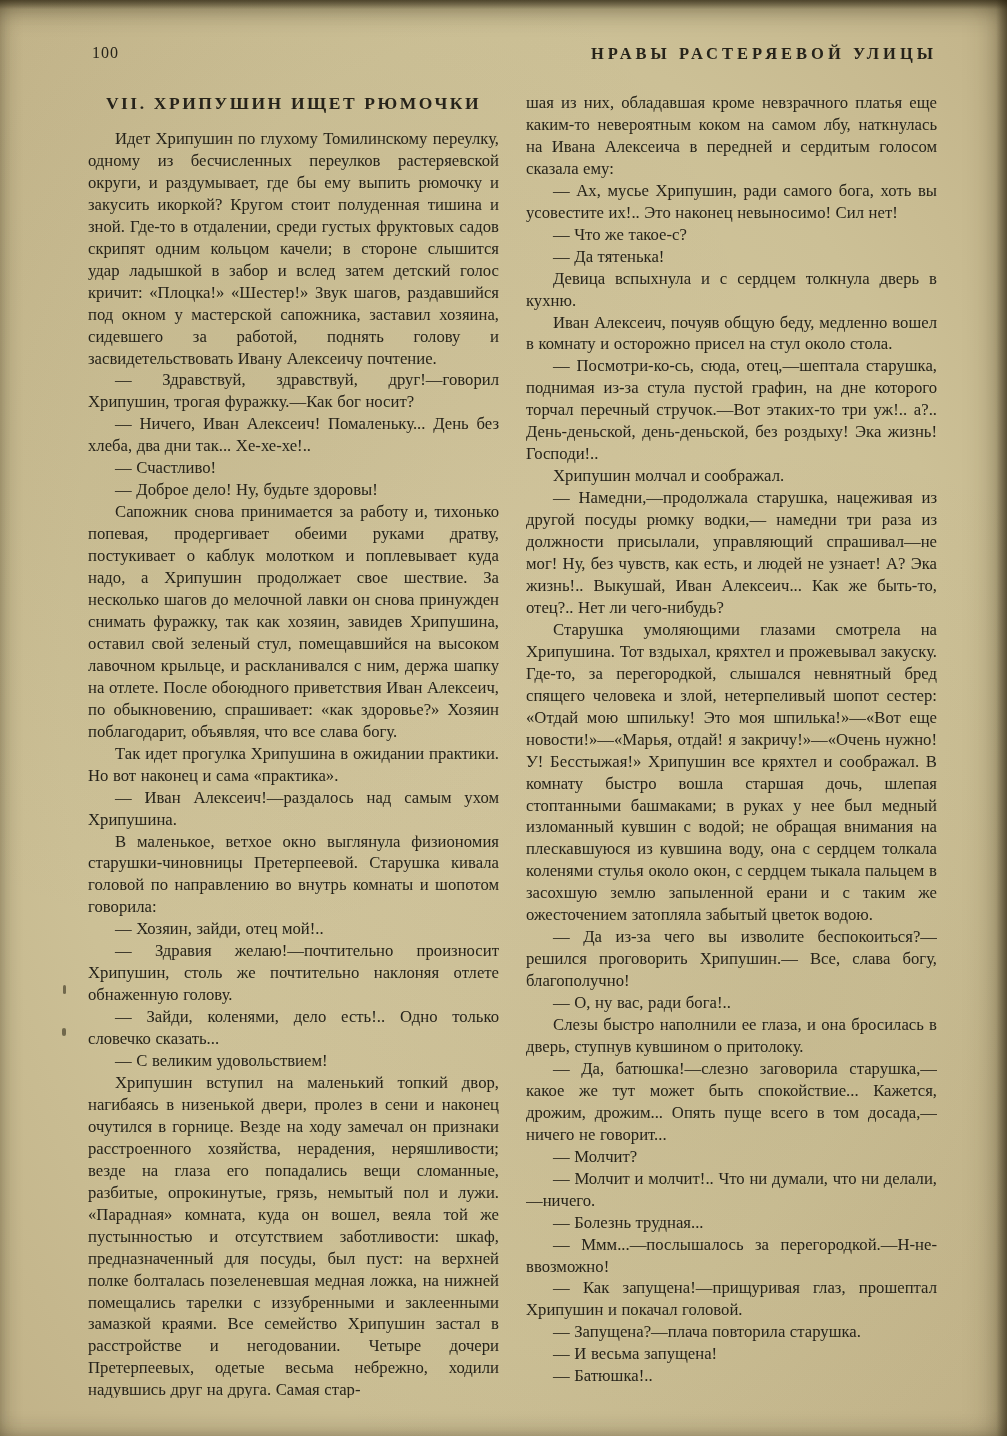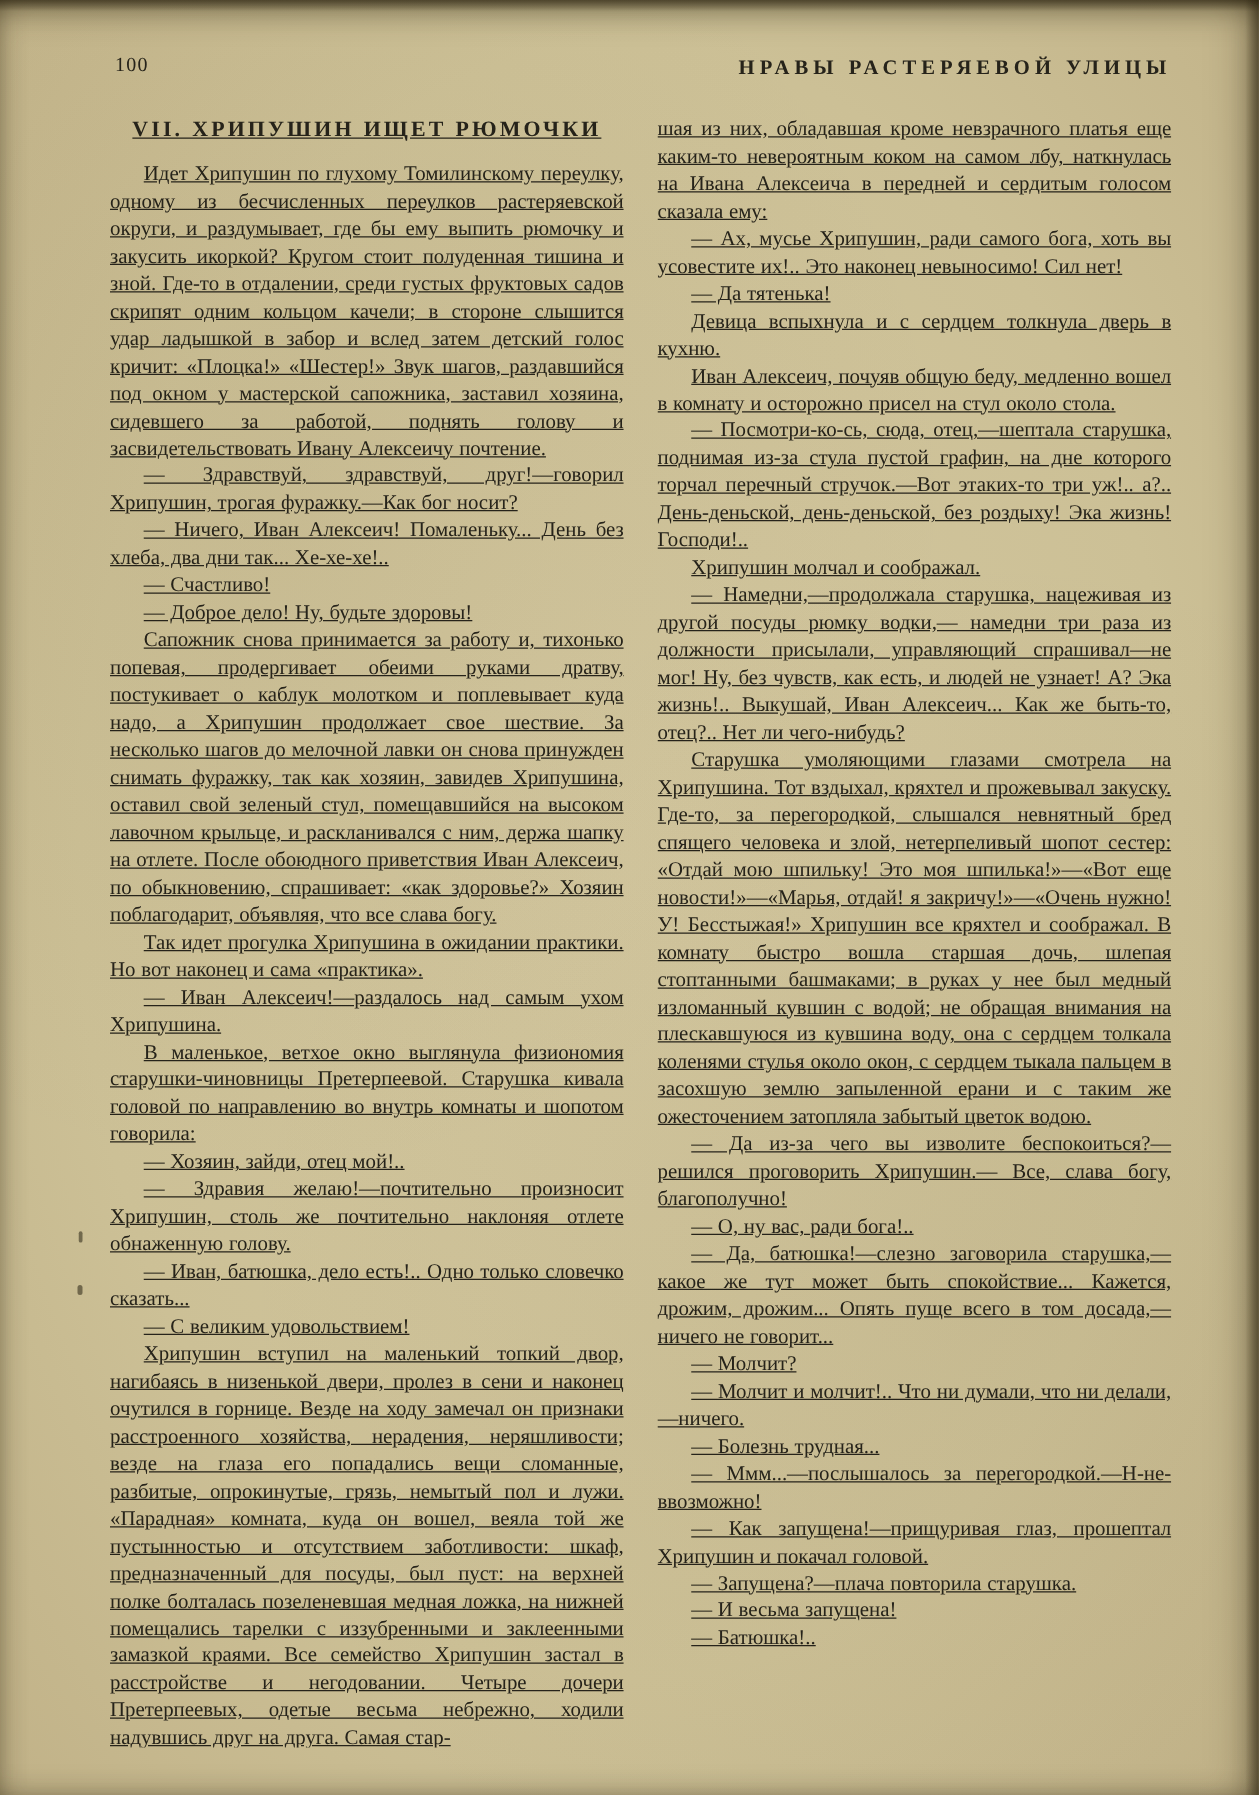--- a/index.html
+++ b/index.html
@@ -62,21 +62,20 @@
     white-space: nowrap;
     font-weight: bold;
   }
 
   .columns {
     position: absolute;
     top: 92px; left: 88px; right: 70px; bottom: 38px;
     display: flex;
     gap: 27px;
     z-index: 2;
-    text-decoration: underline;
   }
   .column {
     flex: 1 1 0;
     text-align: justify;
     font-size: 16.7px;
     line-height: 1.315;
     overflow: hidden;
     word-spacing: 0.4px;
   }
   .chapter-title {
@@ -119,38 +118,40 @@
           <p class="para">— Здравствуй, здравствуй, друг!—говорил Хрипушин, трогая фуражку.—Как бог носит?</p>
           <p class="para">— Ничего, Иван Алексеич! Помаленьку... День без хлеба, два дни так... Хе-хе-хе!..</p>
           <p class="para">— Счастливо!</p>
           <p class="para">— Доброе дело! Ну, будьте здоровы!</p>
           <p class="para">Сапожник снова принимается за работу и, тихонько попевая, продергивает обеими руками дратву, постукивает о каблук молотком и поплевывает куда надо, а Хрипушин продолжает свое шествие. За несколько шагов до мелочной лавки он снова принужден снимать фуражку, так как хозяин, завидев Хрипушина, оставил свой зеленый стул, помещавшийся на высоком лавочном крыльце, и раскланивался с ним, держа шапку на отлете. После обоюдного приветствия Иван Алексеич, по обыкновению, спрашивает: «как здоровье?» Хозяин поблагодарит, объявляя, что все слава богу.</p>
           <p class="para">Так идет прогулка Хрипушина в ожидании практики. Но вот наконец и сама «практика».</p>
           <p class="para">— Иван Алексеич!—раздалось над самым ухом Хрипушина.</p>
           <p class="para">В маленькое, ветхое окно выглянула физиономия старушки-чиновницы Претерпеевой. Старушка кивала головой по направлению во внутрь комнаты и шопотом говорила:</p>
           <p class="para">— Хозяин, зайди, отец мой!..</p>
           <p class="para">— Здравия желаю!—почтительно произносит Хрипушин, столь же почтительно наклоняя отлете обнаженную голову.</p>
-          <p class="para">— Иван, батюшка, дело есть!.. Одно только словечко сказать...</p>
+          <p class="para">— Зайди, коленями, дело есть!.. Одно только словечко сказать...</p>
           <p class="para">— С великим удовольствием!</p>
           <p class="para">Хрипушин вступил на маленький топкий двор, нагибаясь в низенькой двери, пролез в сени и наконец очутился в горнице. Везде на ходу замечал он признаки расстроенного хозяйства, нерадения, неряшливости; везде на глаза его попадались вещи сломанные, разбитые, опрокинутые, грязь, немытый пол и лужи. «Парадная» комната, куда он вошел, веяла той же пустынностью и отсутствием заботливости: шкаф, предназначенный для посуды, был пуст: на верхней полке болталась позеленевшая медная ложка, на нижней помещались тарелки с иззубренными и заклеенными замазкой краями. Все семейство Хрипушин застал в расстройстве и негодовании. Четыре дочери Претерпеевых, одетые весьма небрежно, ходили надувшись друг на друга. Самая стар-</p>
         </div>
     </div>
     <div class="column">
       <div>
           <p class="para no-indent">шая из них, обладавшая кроме невзрачного платья еще каким-то невероятным коком на самом лбу, наткнулась на Ивана Алексеича в передней и сердитым голосом сказала ему:</p>
           <p class="para">— Ах, мусье Хрипушин, ради самого бога, хоть вы усовестите их!.. Это наконец невыносимо! Сил нет!</p>
+          <p class="para">— Что же такое-с?</p>
           <p class="para">— Да тятенька!</p>
           <p class="para">Девица вспыхнула и с сердцем толкнула дверь в кухню.</p>
           <p class="para">Иван Алексеич, почуяв общую беду, медленно вошел в комнату и осторожно присел на стул около стола.</p>
           <p class="para">— Посмотри-ко-сь, сюда, отец,—шептала старушка, поднимая из-за стула пустой графин, на дне которого торчал перечный стручок.—Вот этаких-то три уж!.. а?.. День-деньской, день-деньской, без роздыху! Эка жизнь! Господи!..</p>
           <p class="para">Хрипушин молчал и соображал.</p>
           <p class="para">— Намедни,—продолжала старушка, нацеживая из другой посуды рюмку водки,— намедни три раза из должности присылали, управляющий спрашивал—не мог! Ну, без чувств, как есть, и людей не узнает! А? Эка жизнь!.. Выкушай, Иван Алексеич... Как же быть-то, отец?.. Нет ли чего-нибудь?</p>
           <p class="para">Старушка умоляющими глазами смотрела на Хрипушина. Тот вздыхал, кряхтел и прожевывал закуску. Где-то, за перегородкой, слышался невнятный бред спящего человека и злой, нетерпеливый шопот сестер: «Отдай мою шпильку! Это моя шпилька!»—«Вот еще новости!»—«Марья, отдай! я закричу!»—«Очень нужно! У! Бесстыжая!» Хрипушин все кряхтел и соображал. В комнату быстро вошла старшая дочь, шлепая стоптанными башмаками; в руках у нее был медный изломанный кувшин с водой; не обращая внимания на плескавшуюся из кувшина воду, она с сердцем толкала коленями стулья около окон, с сердцем тыкала пальцем в засохшую землю запыленной ерани и с таким же ожесточением затопляла забытый цветок водою.</p>
           <p class="para">— Да из-за чего вы изволите беспокоиться?—решился проговорить Хрипушин.— Все, слава богу, благополучно!</p>
           <p class="para">— О, ну вас, ради бога!..</p>
+          <p class="para">Слезы быстро наполнили ее глаза, и она бросилась в дверь, ступнув кувшином о притолоку.</p>
           <p class="para">— Да, батюшка!—слезно заговорила старушка,—какое же тут может быть спокойствие... Кажется, дрожим, дрожим... Опять пуще всего в том досада,—ничего не говорит...</p>
           <p class="para">— Молчит?</p>
           <p class="para">— Молчит и молчит!.. Что ни думали, что ни делали,—ничего.</p>
           <p class="para">— Болезнь трудная...</p>
           <p class="para">— Ммм...—послышалось за перегородкой.—Н-не-ввозможно!</p>
           <p class="para">— Как запущена!—прищуривая глаз, прошептал Хрипушин и покачал головой.</p>
           <p class="para">— Запущена?—плача повторила старушка.</p>
           <p class="para">— И весьма запущена!</p>
           <p class="para">— Батюшка!..</p>
         </div>

